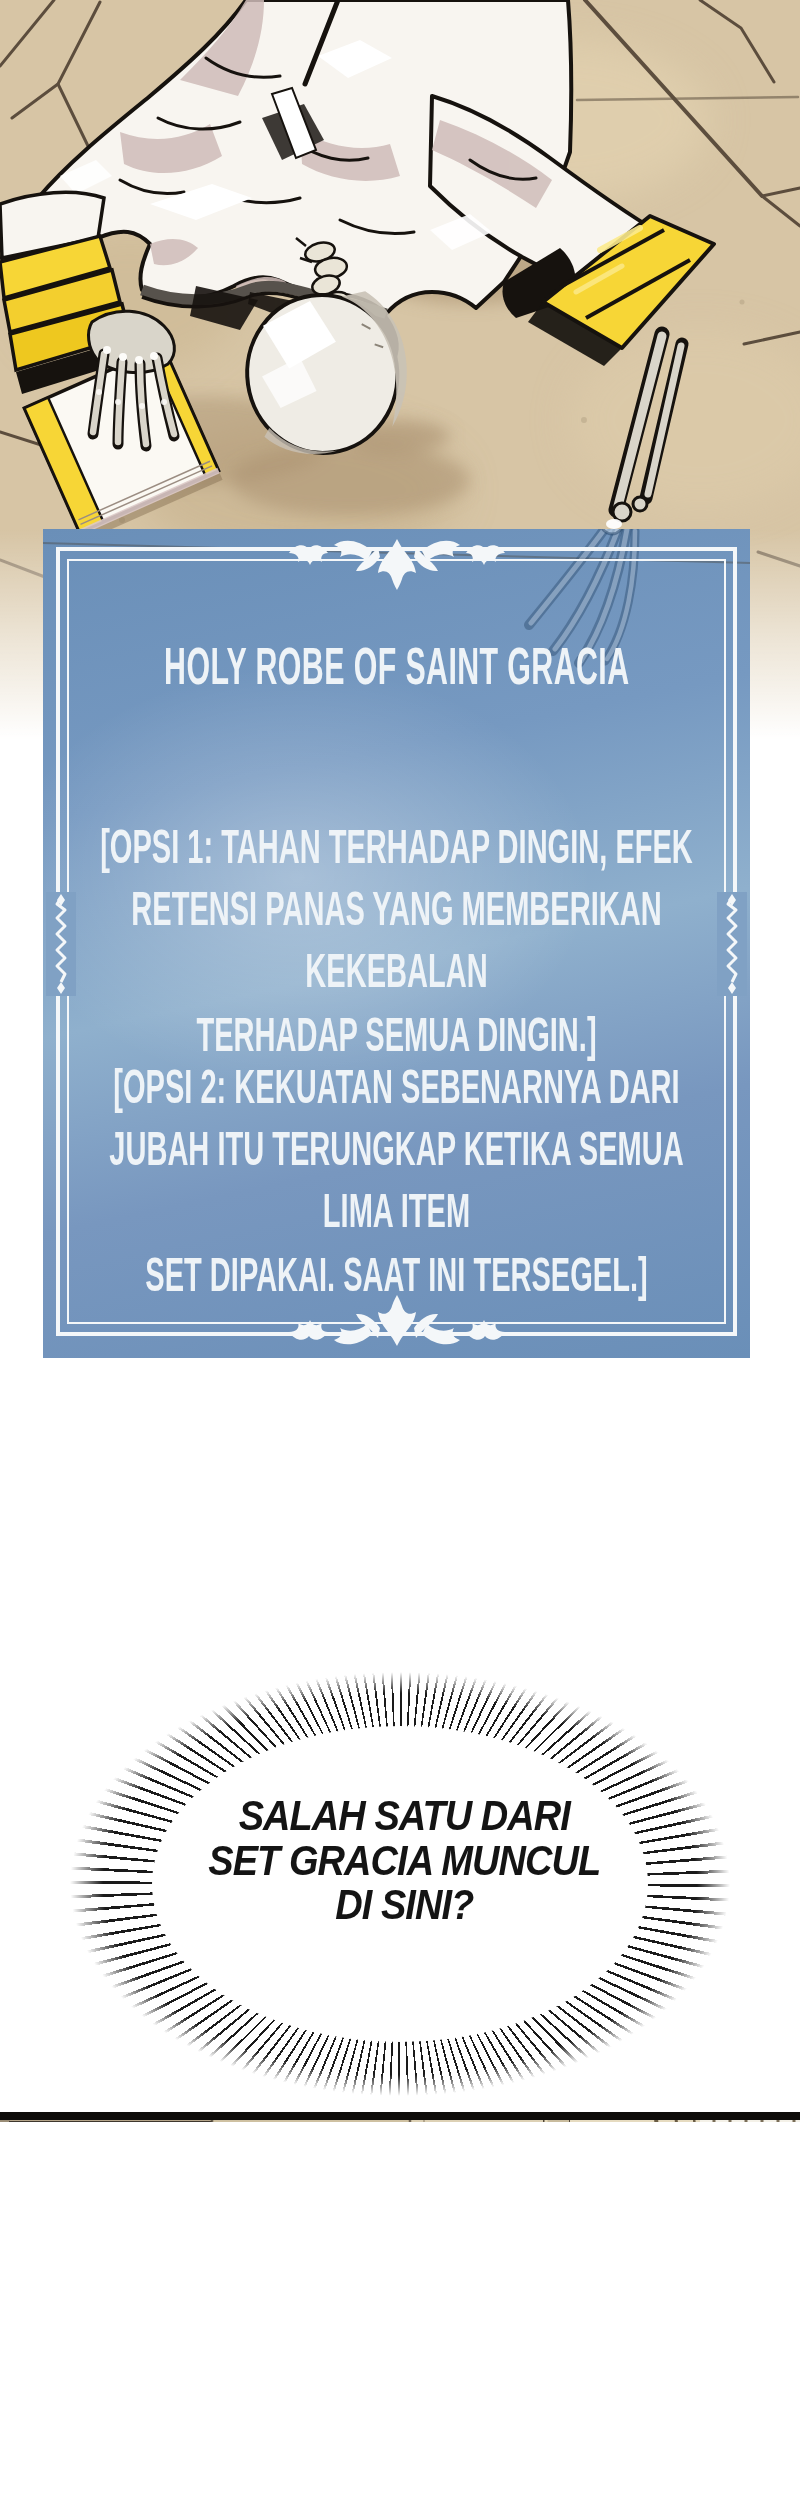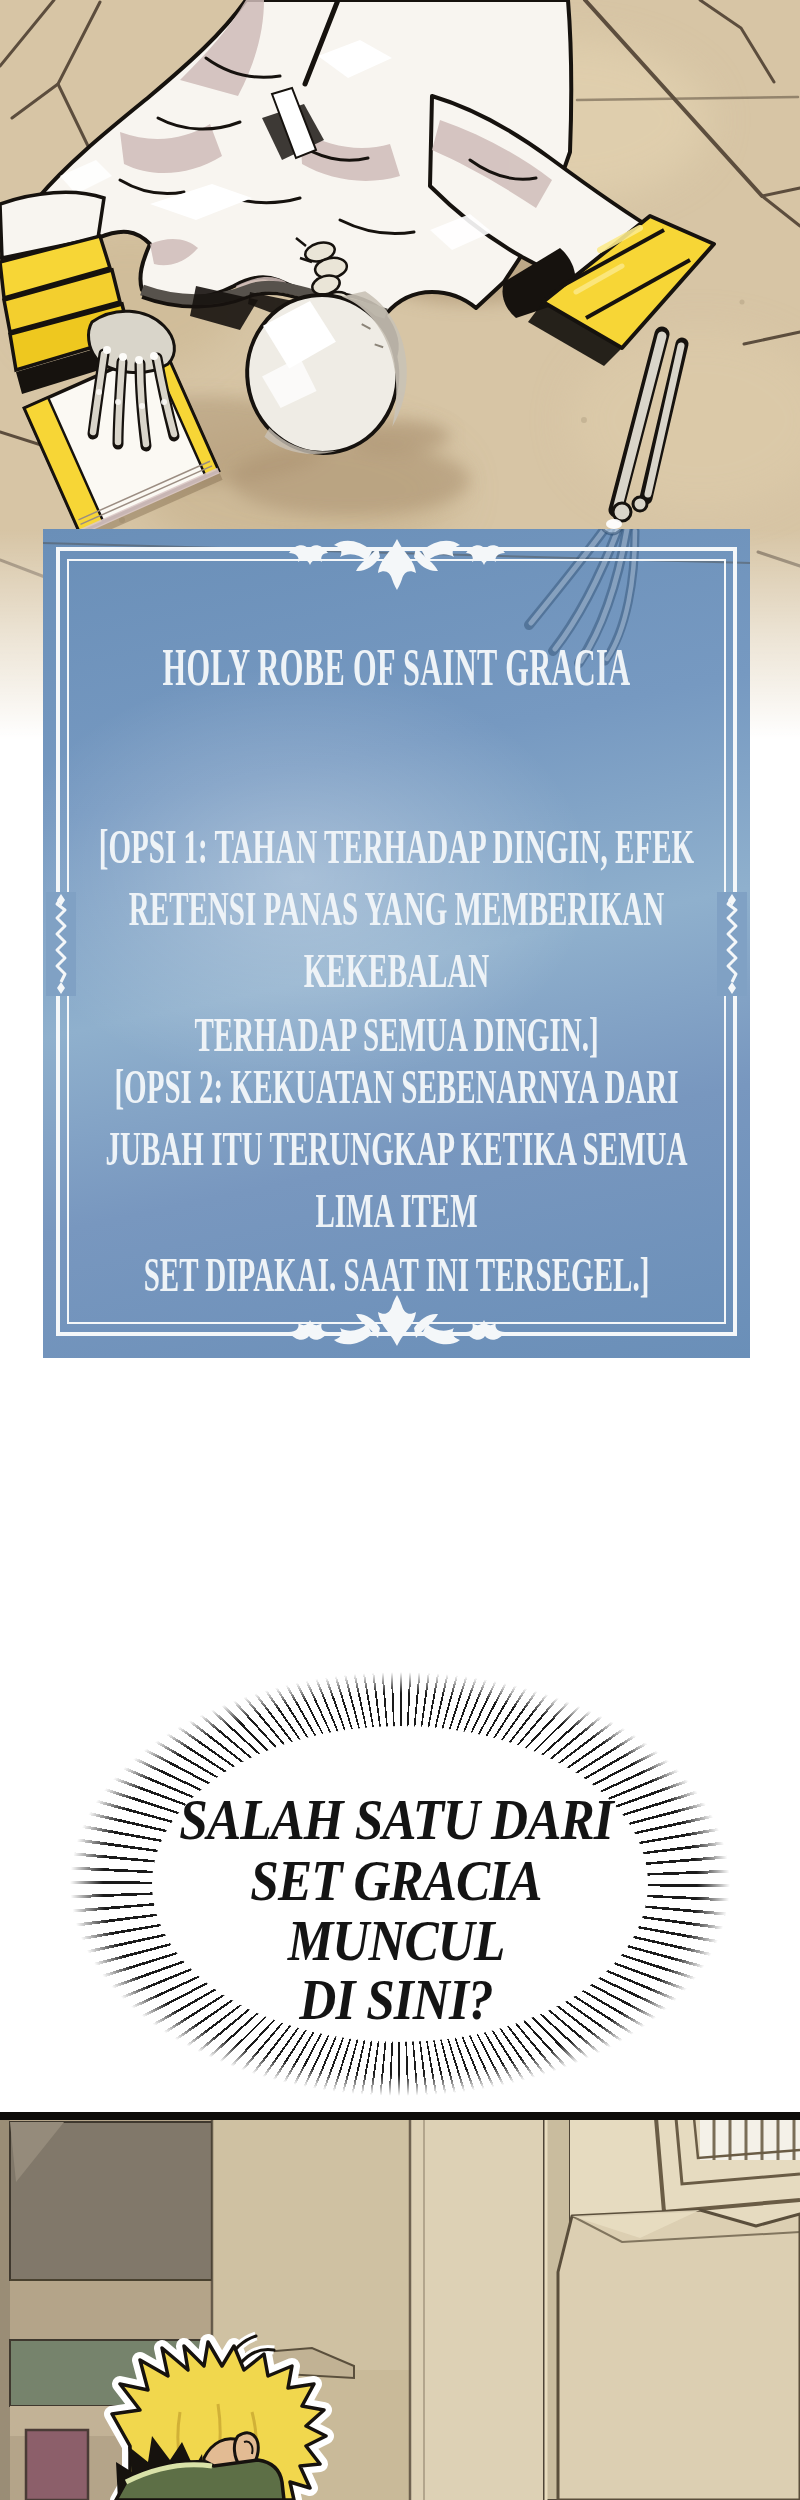--- a/index.html
+++ b/index.html
@@ -1,19 +1,19 @@
 <!DOCTYPE html>
 <html style="--page-bg: #ffffff; --panel-blue: #7397bf; --panel-blue-deep: #6a8fb8; --panel-blue-light: #8fb0cd; --frame-white: #f4f7f9; --box-text: #eef3f7; --bubble-ink: #141414; --ink: #16120e; --floor-beige: #d7c5a5; --line-dark: #46382b; --robe-white: #f8f5f0; --robe-shadow: #cfbcb9; --hem-gray: #57524c; --cuff-yellow: #f7d636; --bone: #d9d5ca; --skull-white: #efece5; --wall-cream: #e6dbc0; --wall-tan: #cfc1a2; --wall-panel-dark: #81786a; --wall-green: #76836c; --wall-band: #b4a489; --maroon: #8c5f6a; --pillar: #c9bc9e; --slab: #dccfb2; --window-white: #f4f1e8; --window-frame: #6a5c45; --hair-yellow: #f1d74d; --skin: #e2bb93; --collar-green: #5d6f46; --collar-trim: #d9e2a8; --panel-border: #0d0b09;"><head>
 <meta charset="utf-8">
 <style>
   html,body{margin:0;padding:0;background:#ffffff;}
   .page{
-    position:relative;width:800px;height:2500px;margin:0;
+    position:relative;width:800px;height:2122px;margin:0;
     background:var(--page-bg,#ffffff);overflow:hidden;
-    font-family:Liberation Serif, serif;
+    font-family:Liberation Sans, sans-serif;
   }
   .art{position:absolute;left:0;display:block;}
   #top-art{top:0;}
   #bottom-art{top:2112px;}
 
   
   .infobox{
     position:absolute;left:43px;top:529px;width:707px;height:829px;
     background:
       radial-gradient(420px 300px at 36% 42%, rgba(255,255,255,.30), rgba(255,255,255,0) 70%),
@@ -46,22 +46,22 @@
   
   .burst{
     position:absolute;left:70px;top:1672px;width:660px;height:424px;border-radius:50%;
     background:repeating-conic-gradient(from 0deg, #1a1a1a 0deg 0.55deg, rgba(255,255,255,0) 0.55deg 2.5deg);
     -webkit-mask:radial-gradient(closest-side, #000 58%, #000 90%, transparent 100%);
     mask:radial-gradient(closest-side, #000 58%, #000 90%, transparent 100%);
   }
   .burst-core{position:absolute;left:152px;top:1726px;width:496px;height:316px;
     background:#ffffff;border-radius:50%;}
   .bubble-text{
-    position:absolute;left:146px;top:1796px;width:500px;text-align:center;
-    font-style:italic;font-weight:bold;font-size:54px;line-height:1.07;
+    position:absolute;left:154px;top:1796px;width:500px;text-align:center;
+    font-style:italic;font-weight:bold;font-size:40px;line-height:1.07;
     color:var(--bubble-ink,#141414);letter-spacing:-1px;
   }
   .bubble-text .cspan{display:inline-block;white-space:pre-line;transform:scale(.95,1.04);}
 </style>
 </head>
 <body>
 
 <div class="page">
 
   <svg id="top-art" class="art" width="800" height="1000" viewBox="0 0 800 1000">

